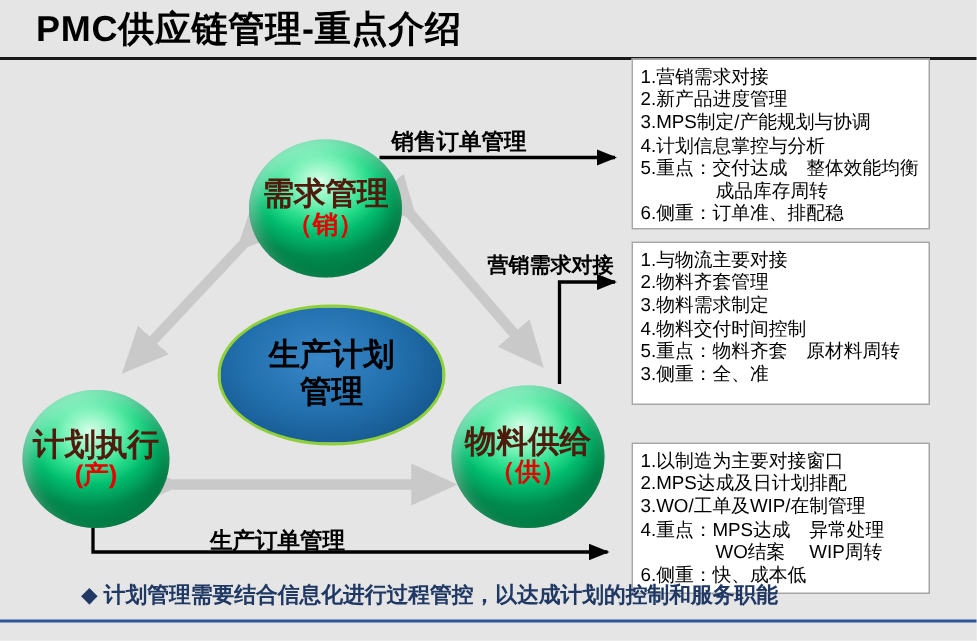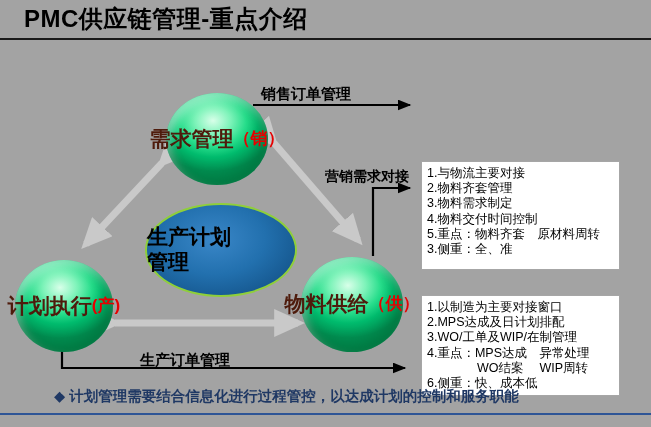--- a/index.html
+++ b/index.html
@@ -1,41 +1,41 @@
 <!DOCTYPE html>
 <html><head>
 <meta charset="utf-8">
 <style>
   html,body{margin:0;padding:0;}
   body{width:651px;height:427px;overflow:hidden;background:#fff;
        font-family:"Liberation Sans","DejaVu Sans",sans-serif;}
-  #slide{position:relative;width:651px;height:427px;background:#a3a3a3;}
+  #slide{position:relative;width:651px;height:427px;background:#e5e5e5;}
 
   .title{position:absolute;left:24px;top:3px;font-size:24px;font-weight:bold;color:#000;
          letter-spacing:0.5px;white-space:nowrap;}
   .title-rule{position:absolute;left:0;top:38px;width:651px;height:2px;background:#1a1a1a;}
 
   svg.arrow-layer{position:absolute;left:0;top:0;width:651px;height:427px;z-index:1;pointer-events:none;}
 
   .sphere{position:absolute;z-index:2;border-radius:50%;
           background:radial-gradient(ellipse 62% 55% at 46% 30%,
              #d8ffe9 0%, #7df3b9 28%, #27dd8b 52%, #00bb6d 72%, #008f52 100%);
           box-shadow:inset -5px -8px 14px rgba(0,90,45,.45), inset 4px 6px 10px rgba(255,255,255,.5);
-          display:flex;flex-direction:row;align-items:center;justify-content:center;}
+          display:flex;flex-direction:column;align-items:center;justify-content:center;}
   .sphere .main{font-size:21px;font-weight:bold;color:#4e1b0c;line-height:1.05;white-space:nowrap;}
   .sphere .sub{font-size:17px;font-weight:bold;color:#e60000;line-height:1.1;white-space:nowrap;}
 
   #node-demand{left:166px;top:93px;width:102px;height:92px;}
   #node-execution{left:15px;top:260px;width:98px;height:92px;}
   #node-supply{left:301px;top:257px;width:102px;height:95px;}
 
   #node-center{position:absolute;z-index:2;left:145px;top:203px;width:152px;height:94px;
           border-radius:50%;border:2px solid #8fcf3a;box-sizing:border-box;
           background:radial-gradient(ellipse at 45% 38%, #3a87c8 0%, #2270ae 45%, #175a92 75%, #114a7c 100%);
-          display:flex;flex-direction:column;justify-content:center;}
+          display:flex;flex-direction:column;align-items:center;justify-content:center;}
   #node-center .line{font-size:21px;font-weight:bold;color:#000;line-height:1.18;white-space:nowrap;}
 
   .arrow-label{position:absolute;z-index:3;font-weight:bold;color:#000;white-space:nowrap;}
   #label-sales{left:261px;top:85px;width:112px;font-size:15px;}
   #label-purchase{left:325px;top:168px;width:95px;font-size:14px;}
   #label-production{left:140px;top:351px;width:105px;font-size:15px;}
 
   .info-box{position:absolute;left:421px;width:199px;z-index:2;background:#fff;
             border:1px solid #a6a6a6;box-sizing:border-box;padding:4px 3px 2px 5px;}
   #box-demand{top:39px;height:114px;}
@@ -89,20 +89,29 @@
 
   <div id="node-center">
     <div class="line">生产计划</div>
     <div class="line">管理</div>
   </div>
 
   <div class="arrow-label" id="label-sales">销售订单管理</div>
   <div class="arrow-label" id="label-purchase">营销需求对接</div>
   <div class="arrow-label" id="label-production">生产订单管理</div>
 
+  <div class="info-box" id="box-demand">
+    <div class="ln">1.营销需求对接</div>
+    <div class="ln">2.新产品进度管理</div>
+    <div class="ln">3.MPS制定/产能规划与协调</div>
+    <div class="ln">4.计划信息掌控与分析</div>
+    <div class="ln">5.重点：交付达成　整体效能均衡</div>
+    <div class="ln">　　　　成品库存周转</div>
+    <div class="ln">6.侧重：订单准、排配稳</div>
+  </div>
 
   <div class="info-box" id="box-supply">
     <div class="ln">1.与物流主要对接</div>
     <div class="ln">2.物料齐套管理</div>
     <div class="ln">3.物料需求制定</div>
     <div class="ln">4.物料交付时间控制</div>
     <div class="ln">5.重点：物料齐套　原材料周转</div>
     <div class="ln">3.侧重：全、准</div>
   </div>
 

